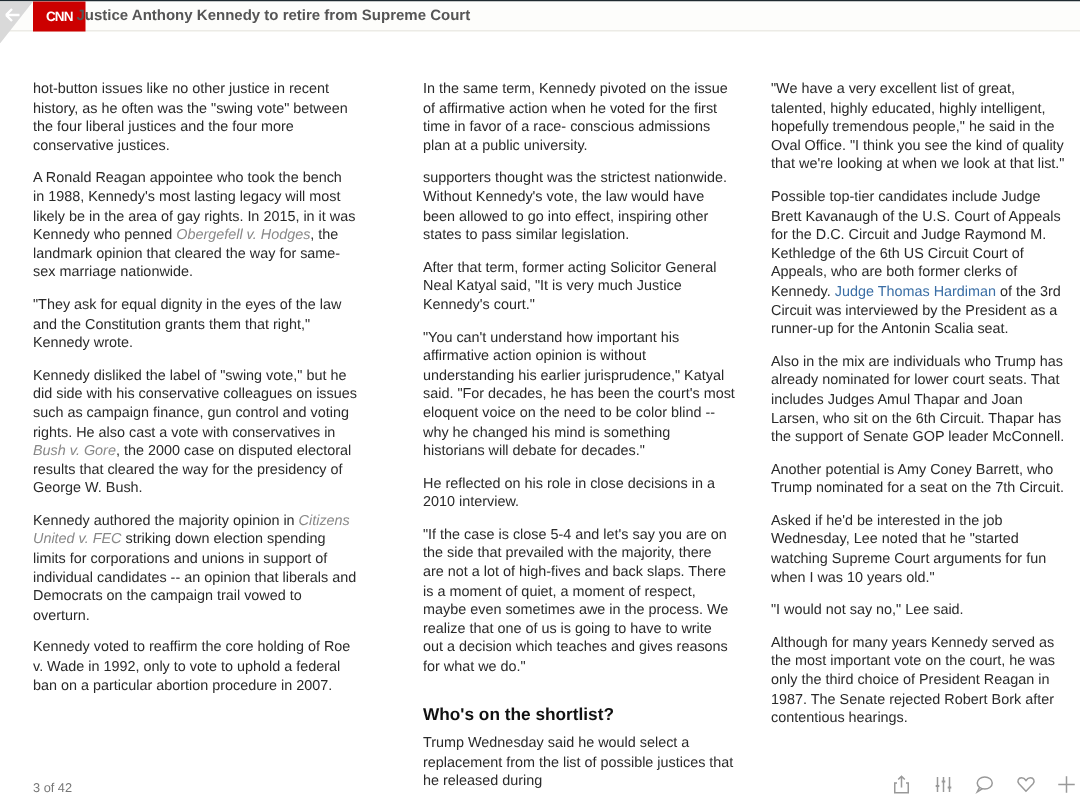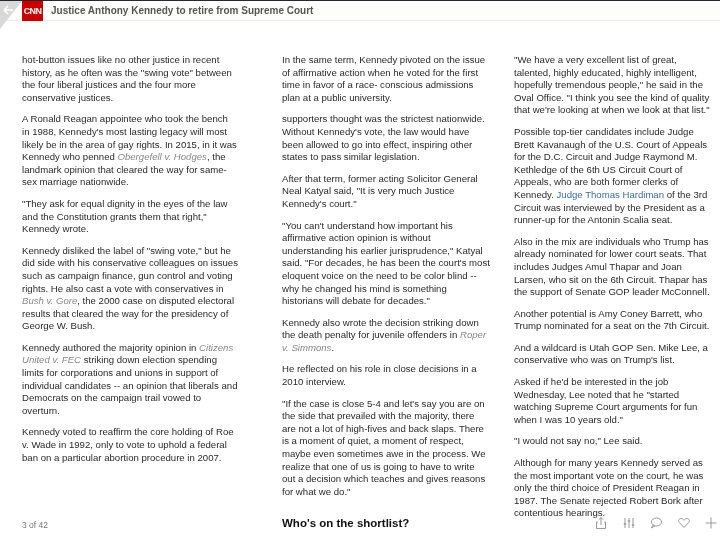--- a/index.html
+++ b/index.html
@@ -2,21 +2,21 @@
 <html><head>
 <meta charset="utf-8">
 <style>
   * { box-sizing: border-box; margin: 0; padding: 0; }
   html, body { width: 720px; height: 539px; overflow: hidden; background: #ffffff; }
   body { font-family: "Liberation Sans", sans-serif; color: #222; position: relative; }
   .topline { position: absolute; left: 0; top: 0; width: 720px; height: 1px; background: #1f2a30; }
   .header { position: absolute; left: 0; top: 1px; width: 720px; height: 20px; background: #fdfdfb; border-bottom: 1px solid #ecebe6; }
   .back { position: absolute; left: 0; top: 1px; width: 22px; height: 28px; }
   .back svg { display: block; }
-  .logo { position: absolute; left: 22px; top: 1px; width: 21px; height: 20px; background: #cc0000; color: #fff; font-weight: bold; font-size: 9px; letter-spacing: -0.6px; display: flex; align-items: center; justify-content: center; font-family: "Liberation Sans", sans-serif; }
+  .logo { position: absolute; left: 22px; top: 1px; width: 35px; height: 20px; background: #cc0000; color: #fff; font-weight: bold; font-size: 9px; letter-spacing: -0.6px; display: flex; align-items: center; justify-content: center; font-family: "Liberation Sans", sans-serif; }
   .title { position: absolute; left: 51px; top: 5px; font-size: 10px; font-weight: bold; color: #555; }
   .col { position: absolute; top: 54px; font-size: 9.6px; line-height: 12.6px; color: #2a2a2a; }
   .col p { margin-bottom: 9px; }
   .col1 { left: 22px; width: 216px; }
   .col2 { left: 282px; width: 208px; top: 54px; }
   .col3 { left: 514px; width: 200px; }
   .col i { color: #888; font-style: italic; }
   .col a { color: #3a6ea5; text-decoration: none; }
   .col h3 { font-size: 11.5px; font-weight: bold; color: #111; margin: 19px 0 7px; }
   .pager { position: absolute; left: 22px; top: 520px; font-size: 8.5px; color: #777; }
@@ -46,33 +46,31 @@
   <p><span>Kennedy authored the majority opinion in </span><i>Citizens United v. FEC</i><span> striking down election spending limits for corporations and unions in support of individual candidates -- an opinion that liberals and Democrats on the campaign trail vowed to overturn.</span></p>
   <p>Kennedy voted to reaffirm the core holding of Roe v. Wade in 1992, only to vote to uphold a federal ban on a particular abortion procedure in 2007.</p>
 
 </div>
 
 <div class="col col2">
   <p>In the same term, Kennedy pivoted on the issue of affirmative action when he voted for the first time in favor of a race- conscious admissions plan at a public university.</p>
   <p>supporters thought was the strictest nationwide. Without Kennedy's vote, the law would have been allowed to go into effect, inspiring other states to pass similar legislation.</p>
   <p>After that term, former acting Solicitor General Neal Katyal said, "It is very much Justice Kennedy's court."</p>
   <p>"You can't understand how important his affirmative action opinion is without understanding his earlier jurisprudence," Katyal said. "For decades, he has been the court's most eloquent voice on the need to be color blind -- why he changed his mind is something historians will debate for decades."</p>
-  <p><span>Kennedy also wrote the decision striking down the death penalty for juvenile offenders in </span><i>Roper v. Simmons</i><span>.</span></p>
   <p>He reflected on his role in close decisions in a 2010 interview.</p>
   <p>"If the case is close 5-4 and let's say you are on the side that prevailed with the majority, there are not a lot of high-fives and back slaps. There is a moment of quiet, a moment of respect, maybe even sometimes awe in the process. We realize that one of us is going to have to write out a decision which teaches and gives reasons for what we do."</p>
   <h3>Who's on the shortlist?</h3>
   <p>Trump Wednesday said he would select a replacement from the list of possible justices that he released during</p>
 </div>
 
 <div class="col col3">
   <p>"We have a very excellent list of great, talented, highly educated, highly intelligent, hopefully tremendous people," he said in the Oval Office. "I think you see the kind of quality that we're looking at when we look at that list."</p>
   <p><span>Possible top-tier candidates include Judge Brett Kavanaugh of the U.S. Court of Appeals for the D.C. Circuit and Judge Raymond M. Kethledge of the 6th US Circuit Court of Appeals, who are both former clerks of Kennedy. </span><a>Judge Thomas Hardiman</a><span> of the 3rd Circuit was interviewed by the President as a runner-up for the Antonin Scalia seat.</span></p>
   <p>Also in the mix are individuals who Trump has already nominated for lower court seats. That includes Judges Amul Thapar and Joan Larsen, who sit on the 6th Circuit. Thapar has the support of Senate GOP leader McConnell.</p>
   <p>Another potential is Amy Coney Barrett, who Trump nominated for a seat on the 7th Circuit.</p>
-  <p>And a wildcard is Utah GOP Sen. Mike Lee, a conservative who was on Trump's list.</p>
   <p>Asked if he'd be interested in the job Wednesday, Lee noted that he "started watching Supreme Court arguments for fun when I was 10 years old."</p>
   <p>"I would not say no," Lee said.</p>
   <p>Although for many years Kennedy served as the most important vote on the court, he was only the third choice of President Reagan in 1987. The Senate rejected Robert Bork after contentious hearings.</p>
 </div>
 
 <div class="pager">3 of 42</div>
 
 <div class="actions">
   <div class="act" style="left:4px">
     <svg width="14" height="14" viewBox="0 0 14 14">

